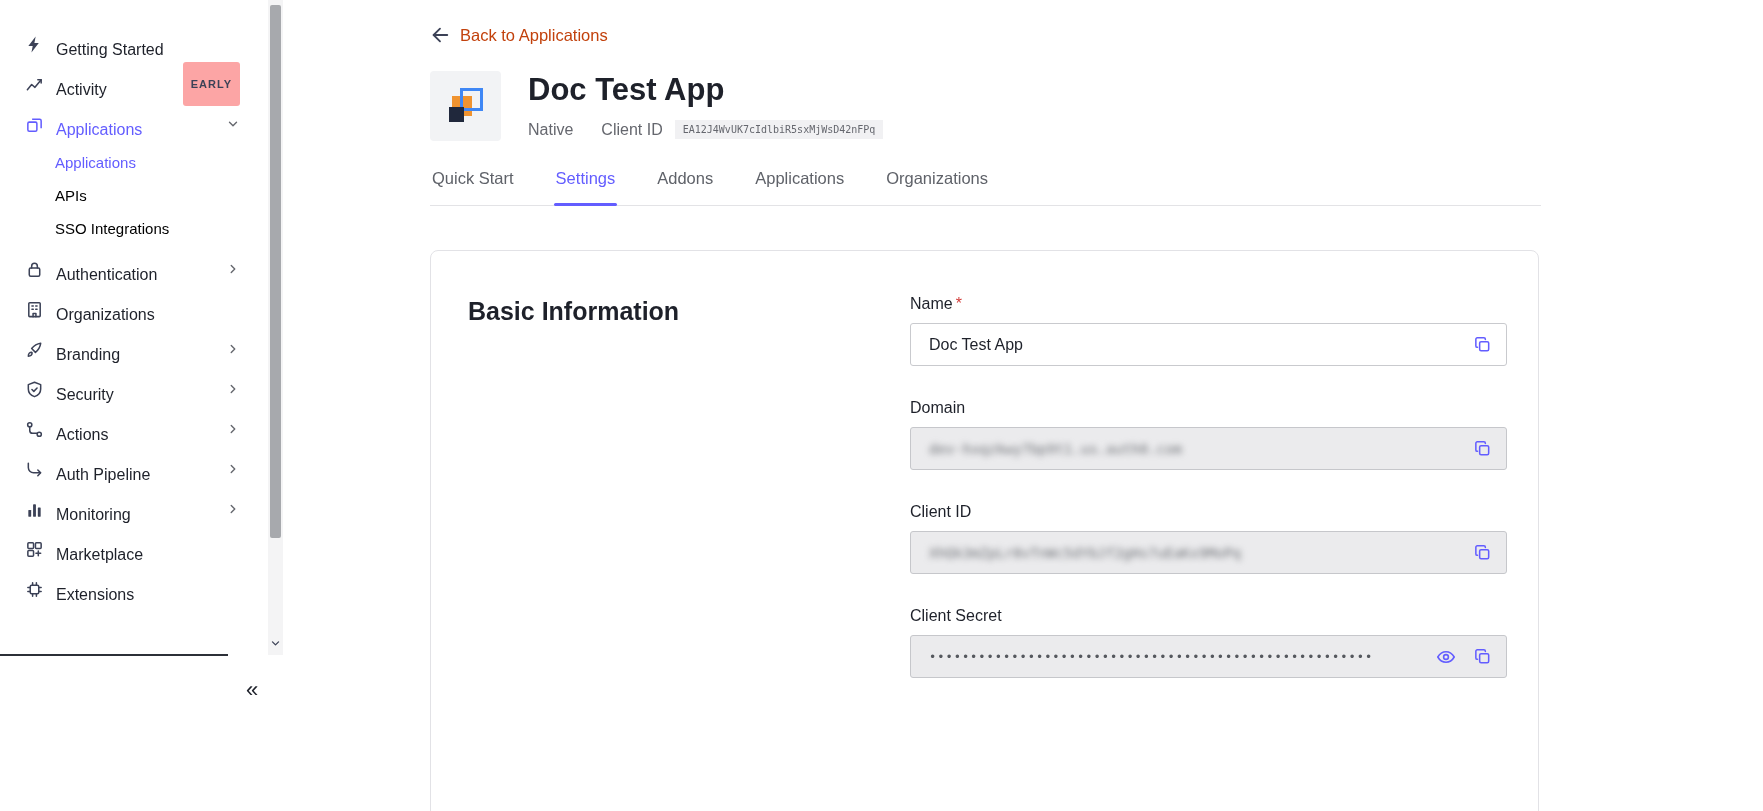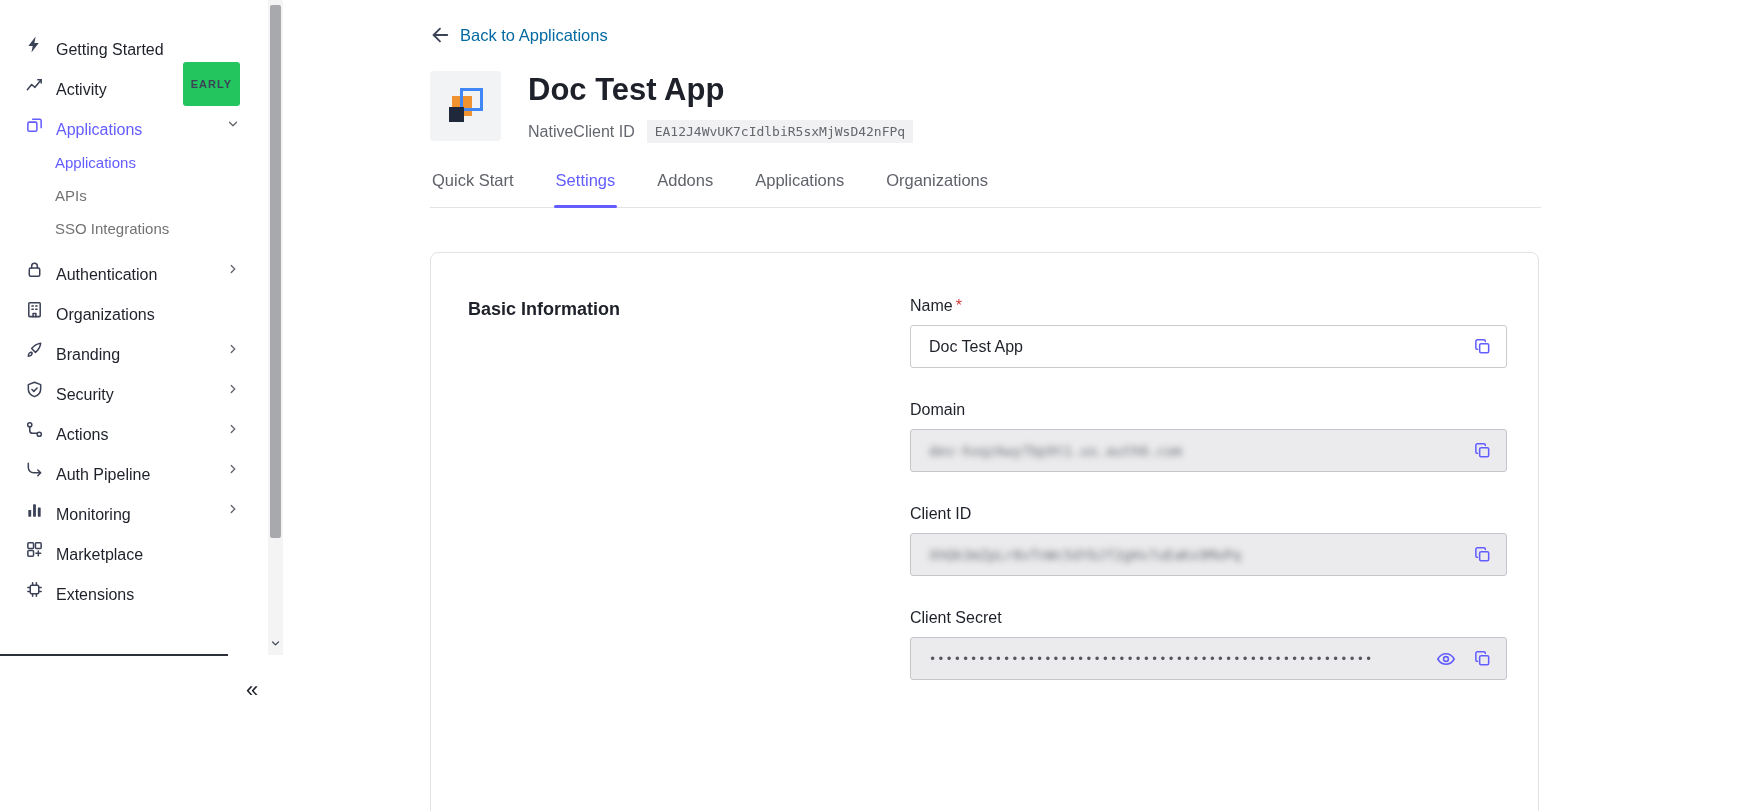--- a/index.html
+++ b/index.html
@@ -17,69 +17,69 @@
   .nav-item {
     display:flex; align-items:center; height:40px;
     padding:0 50px 0 24px; cursor:pointer; color:#1e212a; font-weight:500;
   }
   .nav-icon { width:20px; height:20px; margin-right:12px; color:#3c4257; display:flex; align-items:center; justify-content:center; flex:none; }
   .nav-label { flex:1; white-space:nowrap;margin-top:11px; }
   .nav-chevron { width:14px; height:14px; color:#65676e; display:flex; flex:none; }
   .nav-item.active, .nav-item.active .nav-icon { color:#635dff; }
   .early-badge {
     font-size:11px; font-weight:700; letter-spacing:1px; color:#3c4257;
-    background:#22c55e; border-radius:3px; padding:16px 8px; margin-left:10px;
+    background:#fca5a5; border-radius:3px; padding:16px 8px; margin-left:10px;
   }
   .submenu { padding:2px 0 4px; }
-  .submenu-item { height:33px; display:flex; align-items:center; padding-left:55px; font-size:15px; color:#737373; cursor:pointer; }
+  .submenu-item { height:33px; display:flex; align-items:center; padding-left:55px; font-size:15px; color:#000000; cursor:pointer; }
   .submenu-item.active { color:#635dff; }
 
   
   .sb-track { position:absolute; left:268px; top:0; width:15px; height:655px; background:#f4f4f5; }
   .sb-thumb { position:absolute; left:2px; top:5px; width:11px; height:533px; background:#a7a9ad; border-radius:2px; }
   .sb-arrow-down { position:absolute; left:0; top:634px; width:15px; height:18px; color:#3c4257; display:flex; align-items:center; justify-content:center; }
 
   .sidebar-footer-line { position:absolute; left:0; top:654px; width:228px; height:2px; background:#2c3038; }
   .collapse-btn {
     position:absolute; left:238px; top:676px; width:28px; height:28px;
     font-size:22px; line-height:28px; text-align:center; color:#1e212a; cursor:pointer; font-weight:500;
   }
 
   
   .main { position:absolute; left:290px; top:0; width:1473px; height:811px; background:#fff; }
   .page { padding-left:140px; }
 
   .back-link { display:inline-flex; align-items:center; gap:10px; margin-top:25px; cursor:pointer; }
   .back-link .arrow { width:20px; height:20px; color:#3c4257; display:flex; }
-  .back-link span { font-size:16.5px; color:#0369a1; }
+  .back-link span { font-size:16.5px; color:#c2410c; }
 
   .app-header { display:flex; margin-top:22px; }
   .app-logo { width:71px; height:70px; background:#f2f3f5; border-radius:4px; display:flex; align-items:center; justify-content:center; flex:none; }
   .app-head-text { margin-left:27px; }
   .app-title { font-size:31px; font-weight:700; margin:0; line-height:1.1; padding-top:2px; }
   .app-meta { display:flex; align-items:center; margin-top:13px; color:#65676e; }
-  .app-type { }
+  .app-type { margin-right:28px; }
   .cid-label { margin-right:12px; }
   .cid-value {
-    font-family:"DejaVu Sans Mono", monospace; font-size:13px; color:#65676e;
+    font-family:"DejaVu Sans Mono", monospace; font-size:10px; color:#65676e;
     background:#f1f1f3; border-radius:0; padding:4px 8px;
   }
 
   .tabs { display:flex; gap:38px; margin-top:28px; width:1111px; border-bottom:1px solid #e3e3e6; }
   .tab { padding:0 2px 17px; font-size:16.5px; color:#5f6269; cursor:pointer; position:relative; white-space:nowrap; }
   .tab.active { color:#635dff; }
   .tab.active::after { content:""; position:absolute; left:0; right:0; bottom:-1px; height:3px; background:#635dff; border-radius:2px; }
 
   .card {
     margin-top:44px; width:1109px; height:640px;
     border:1px solid #e2e2e6; border-radius:8px; background:#fff;
     display:flex; padding:44px 40px 0 37px;
   }
   .card-left { width:442px; flex:none; }
-  .section-title { font-size:18px; font-weight:600; margin:0; padding-top:2px; }
+  .section-title { font-size:25px; font-weight:600; margin:0; padding-top:2px; }
   .card-right { width:597px; flex:none; }
 
   .field { margin-bottom:33px; }
   .field-label { font-weight:500; margin-bottom:10px; }
   .required { color:#d13b38; margin-left:3px; }
   .input-wrap { position:relative; }
   .text-input, .input-box {
     width:100%; height:43px; border:1px solid #c9cace; border-radius:3px;
     font-size:16px; color:#1e212a; padding:0 76px 0 18px;
     font-family:"Liberation Sans", sans-serif; background:#fff;

